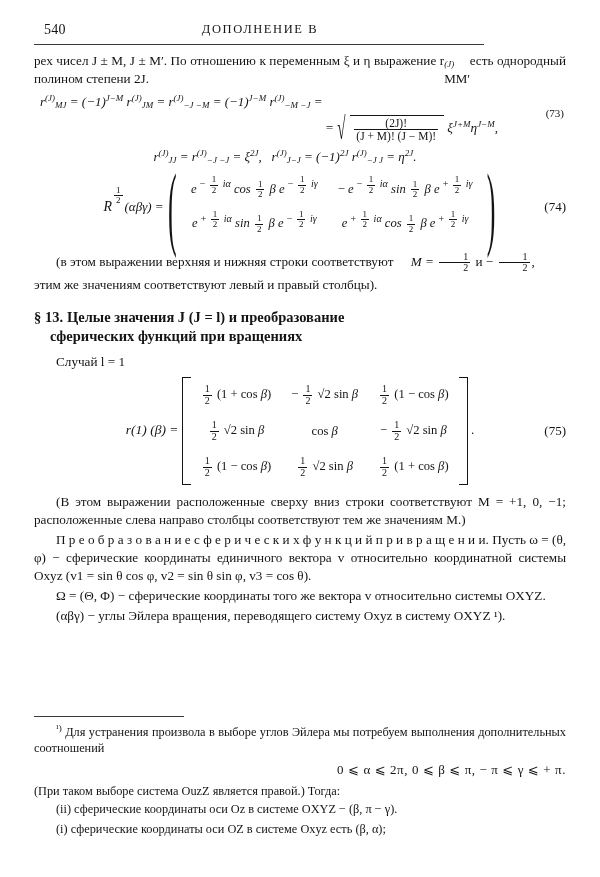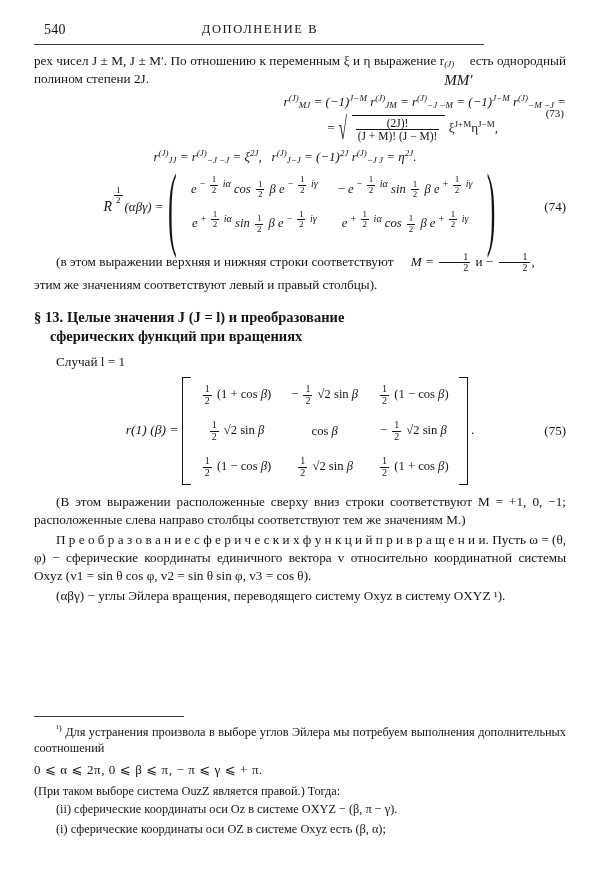--- a/index.html
+++ b/index.html
@@ -184,21 +184,21 @@
   .footnote {
     position: absolute;
     left: 34px;
     width: 532px;
     top: 722px;
     font-size: 12.3px;
     line-height: 1.34;
     text-align: justify;
   }
   .fn-center {
-    text-align: left;
+    text-align: right;
     margin: 5px 0 4px 0;
     font-size: 13px;
     letter-spacing: 0.6px;
   }
   .fn-item {
     text-indent: 22px;
   }
 </style>
 </head>
 <body>
@@ -207,38 +207,38 @@
 
   <div class="header">
     <span class="pageno">540</span>
     <span class="title">ДОПОЛНЕНИЕ В</span>
   </div>
   <div class="rule"></div>
 
   <div class="body">
 
     <p>
-      <span>рех чисел J ± M, J ± M′. По отношению к переменным ξ и η выражение r</span><span style="display:inline-block;position:relative;width:22px;"><span style="position:absolute;left:0;top:-7px;font-size:9px;font-style:italic;">(J)</span><span style="position:absolute;left:0;top:5px;font-size:15px;font-style:italic;">MM′</span></span>
+      <span>рех чисел J ± M, J ± M′. По отношению к переменным ξ и η выражение r</span><span style="display:inline-block;position:relative;width:22px;"><span style="position:absolute;left:0;top:-7px;font-size:9px;font-style:italic;">(J)</span><span style="position:absolute;left:0;top:5px;font-size:13px;">MM′</span></span>
       <span>есть однородный полином степени 2J.</span>
     </p>
 
 
     <div class="eqline" style="margin-top:4px;text-align:left;">
-      <div style="text-align:right;padding-left:6px;font-style:italic;font-size:13px;">
+      <div style="text-align:left;padding-left:6px;font-style:italic;font-size:13px;">
         r<sup>(J)</sup><sub>MJ</sub> = (−1)<sup>J−M</sup> r<sup>(J)</sup><sub>JM</sub> = r<sup>(J)</sup><sub>−J −M</sub> = (−1)<sup>J−M</sup> r<sup>(J)</sup><sub>−M −J</sub> =
       </div>
       <div style="text-align:right;padding-right:68px;margin-top:4px;">
         <span style="font-style:italic;">=</span>
         <span class="sqrt"><span class="inner">
           <span class="frac">
             <span class="num">(2J)!</span>
             <span class="den">(J + M)! (J − M)!</span>
           </span>
         </span></span>
-        <span style="">ξ<sup>J+M</sup>η<sup>J−M</sup>,</span>
+        <span style="font-style:italic;">ξ<sup>J+M</sup>η<sup>J−M</sup>,</span>
         <span style="position:absolute;right:2px;top:14px;font-size:11px;font-style:normal;">(73)</span>
       </div>
       <div style="text-align:center;margin-top:5px;font-style:italic;font-size:13px;padding-right:30px;">
         r<sup>(J)</sup><sub>JJ</sub> = r<sup>(J)</sup><sub>−J −J</sub> = ξ<sup>2J</sup>,&nbsp;&nbsp; r<sup>(J)</sup><sub>J−J</sub> = (−1)<sup>2J</sup> r<sup>(J)</sup><sub>−J J</sub> = η<sup>2J</sup>.
       </div>
     </div>
 
 
     <div class="eqline" style="margin-top:6px;">
       <span style="font-style:italic;font-size:14px;">R</span><span style="display:inline-block;vertical-align:0.9em;"><span class="frac" style="font-size:9px;"><span class="num">1</span><span class="den">2</span></span></span><span style="font-style:italic;font-size:13px;">(αβγ) =</span>
@@ -320,20 +320,21 @@
       <span style="font-size:13px;">.</span>
       <span class="eqno">(75)</span>
     </div>
 
     <p class="indent" style="margin-top:8px;">(В этом выражении расположенные сверху вниз строки соответствуют M = +1, 0, −1; расположенные слева направо столбцы соответствуют тем же значениям M.)</p>
 
     <p class="indent" style="margin-top:2px;">
       <span class="spaced" style="letter-spacing:0px;">П р е о б р а з о в а н и е   с ф е р и ч е с к и х   ф у н к ц и й   п р и   в р а щ е н и и.</span><span> Пусть ω = (θ, φ) − сферические координаты единичного вектора v относительно координатной системы Oxyz (v1 = sin θ cos φ, v2 = sin θ sin φ, v3 = cos θ).</span>
     </p>
 
+    <p class="indent" style="margin-top:2px;">Ω = (Θ, Φ) − сферические координаты того же вектора v относительно системы OXYZ.</p>
 
     <p class="indent" style="margin-top:2px;">(αβγ) − углы Эйлера вращения, переводящего систему Oxyz в систему OXYZ ¹).</p>
 
   </div>
 
   <div class="fnrule"></div>
   <div class="footnote">
     <p class="fn-item">
       <span style="font-size:9px;vertical-align:0.5em;">¹)</span><span> Для устранения произвола в выборе углов Эйлера мы потребуем выполнения дополнительных соотношений</span>
     </p>

